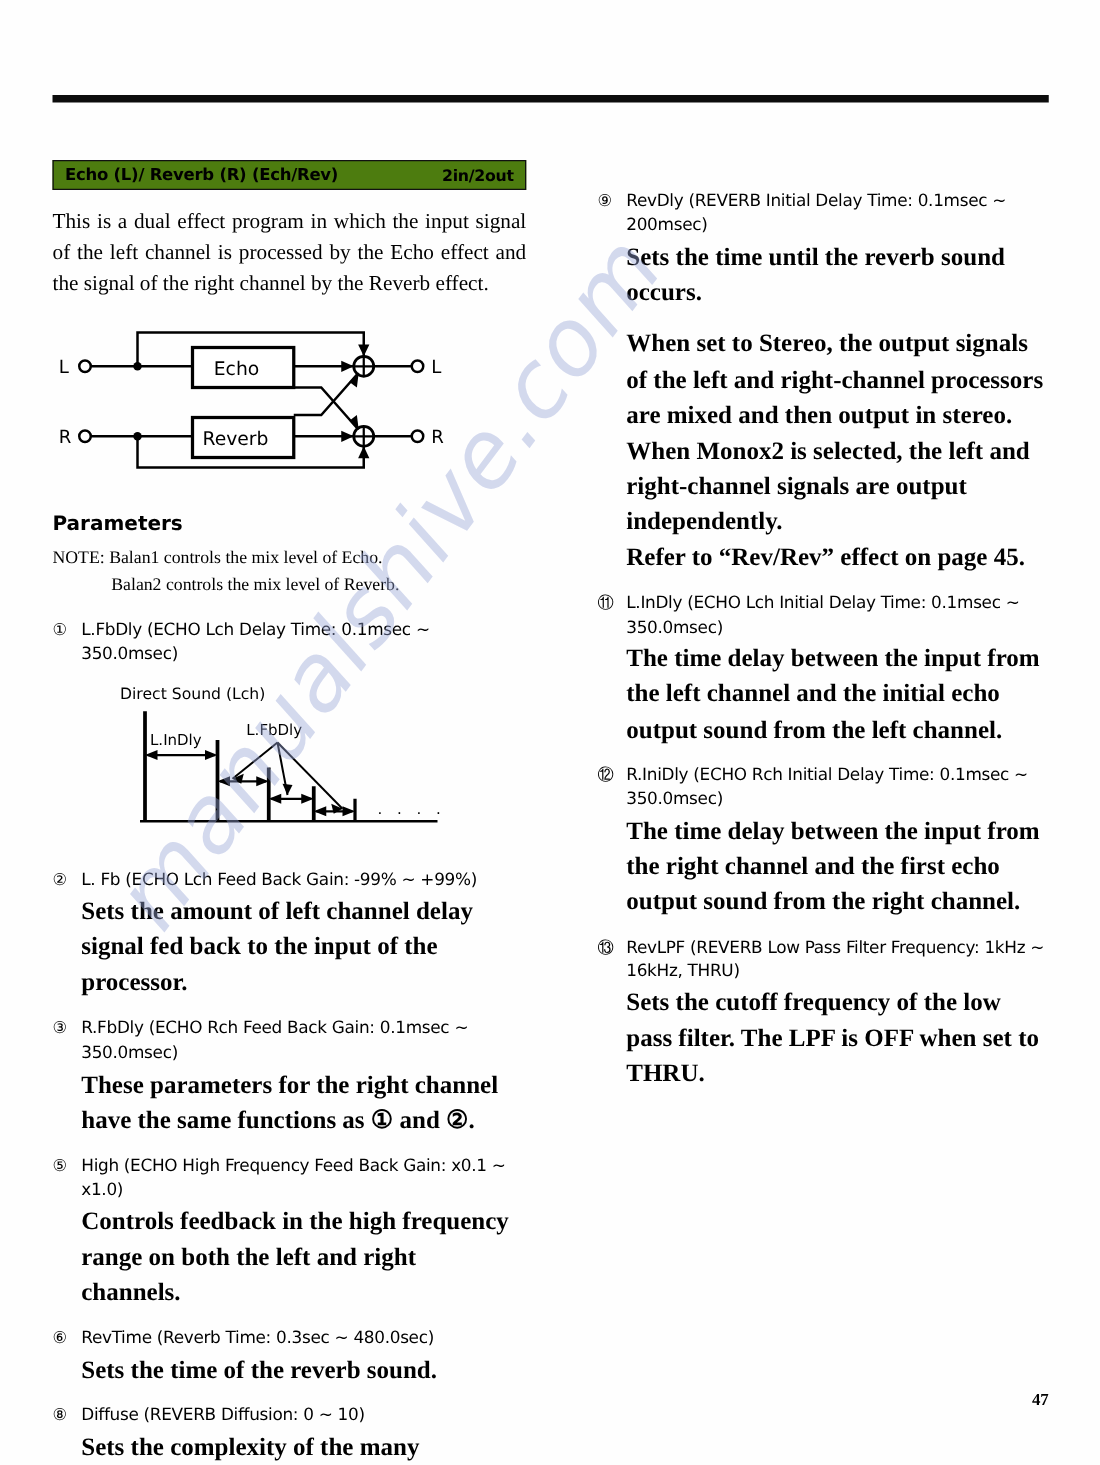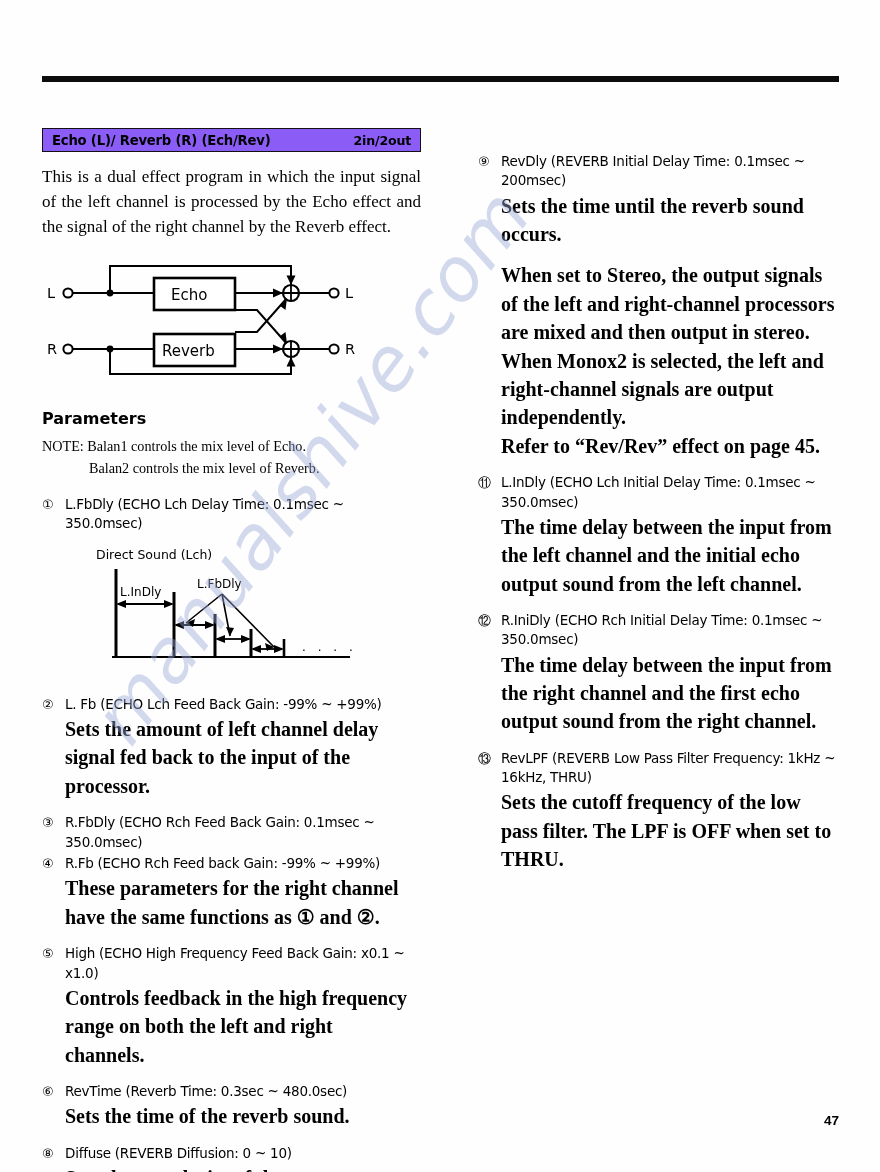--- a/index.html
+++ b/index.html
@@ -77,21 +77,21 @@
   #title-bar {
     border: 1.6px solid #111;
     height: 24px;
     display: flex;
     align-items: center;
     justify-content: space-between;
     padding: 0 9px;
     box-sizing: border-box;
     width: 379px;
     margin-bottom: 13px;
-    background: #8b5cf6;
+    background: #4d7c0f;
   }
   #title-bar .t-main,
   #title-bar .t-io {
     font-family: "DejaVu Sans", sans-serif;
     font-weight: bold;
     font-size: 13.2px;
     letter-spacing: -0.2px;
     white-space: nowrap;
   }
   #title-bar .t-io { font-size: 12.6px; }
@@ -192,21 +192,21 @@
     font-family: "DejaVu Sans", sans-serif;
     font-size: 14.5px;
     fill: #000;
   }
 
   
   #page-number {
     position: absolute;
     right: 41px;
     bottom: 44px;
-    font-family: Liberation Sans, sans-serif;
+    font-family: Liberation Serif, serif;
     font-weight: bold;
     font-size: 13.5px;
     z-index: 4;
   }
 </style>
 </head>
 <body>
 
 <div id="page">
 
@@ -351,23 +351,20 @@
       <p class="param-desc">Sets the amount of left channel delay signal fed back to the input of the processor.</p>
     </div>
 
     <div class="param tight">
       <p class="param-title">
         <span class="num cnum">③</span><span>R.FbDly (ECHO Rch Feed Back Gain: 0.1msec ~ 350.0msec)</span>
       </p>
     </div>
 
     <div class="param">
-      <p class="param-title">
-        <span class="num cnum">④</span><span>R.Fb (ECHO Rch Feed back Gain: -99% ~ +99%)</span>
-      </p>
       <p class="param-desc">These parameters for the right channel have the same functions as ① and ②.</p>
     </div>
 
     <div class="param">
       <p class="param-title">
         <span class="num cnum">⑤</span><span>High (ECHO High Frequency Feed Back Gain: x0.1 ~ x1.0)</span>
       </p>
       <p class="param-desc">Controls feedback in the high frequency range on both the left and right channels.</p>
     </div>
 

